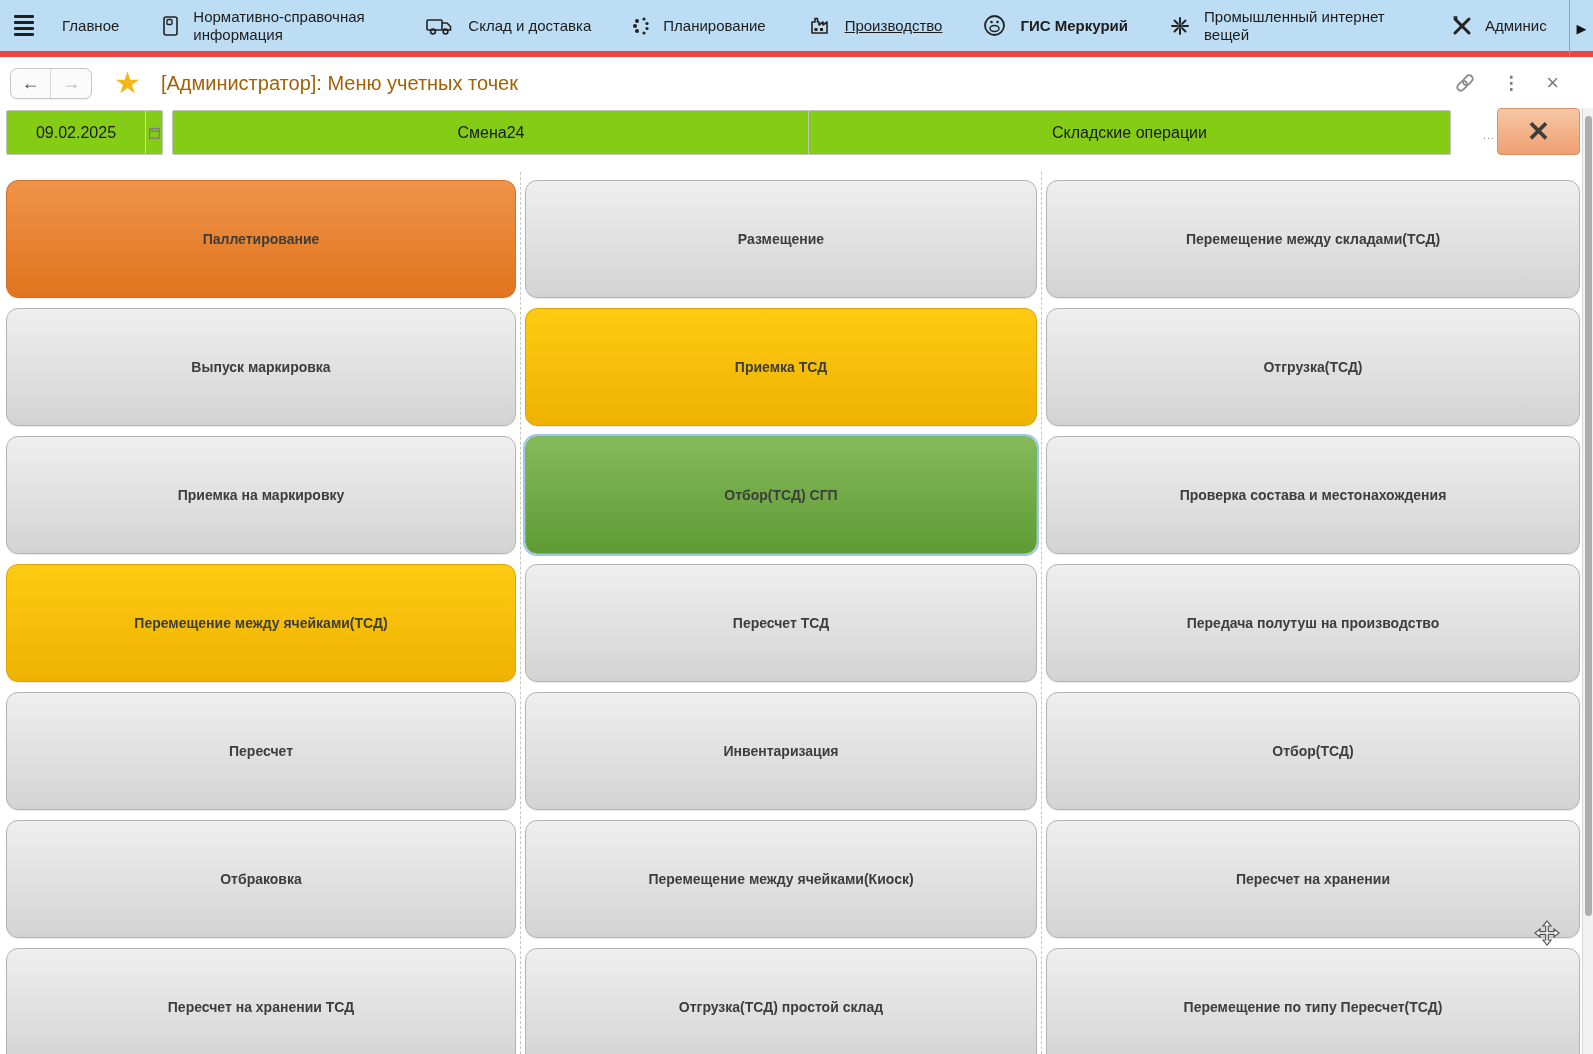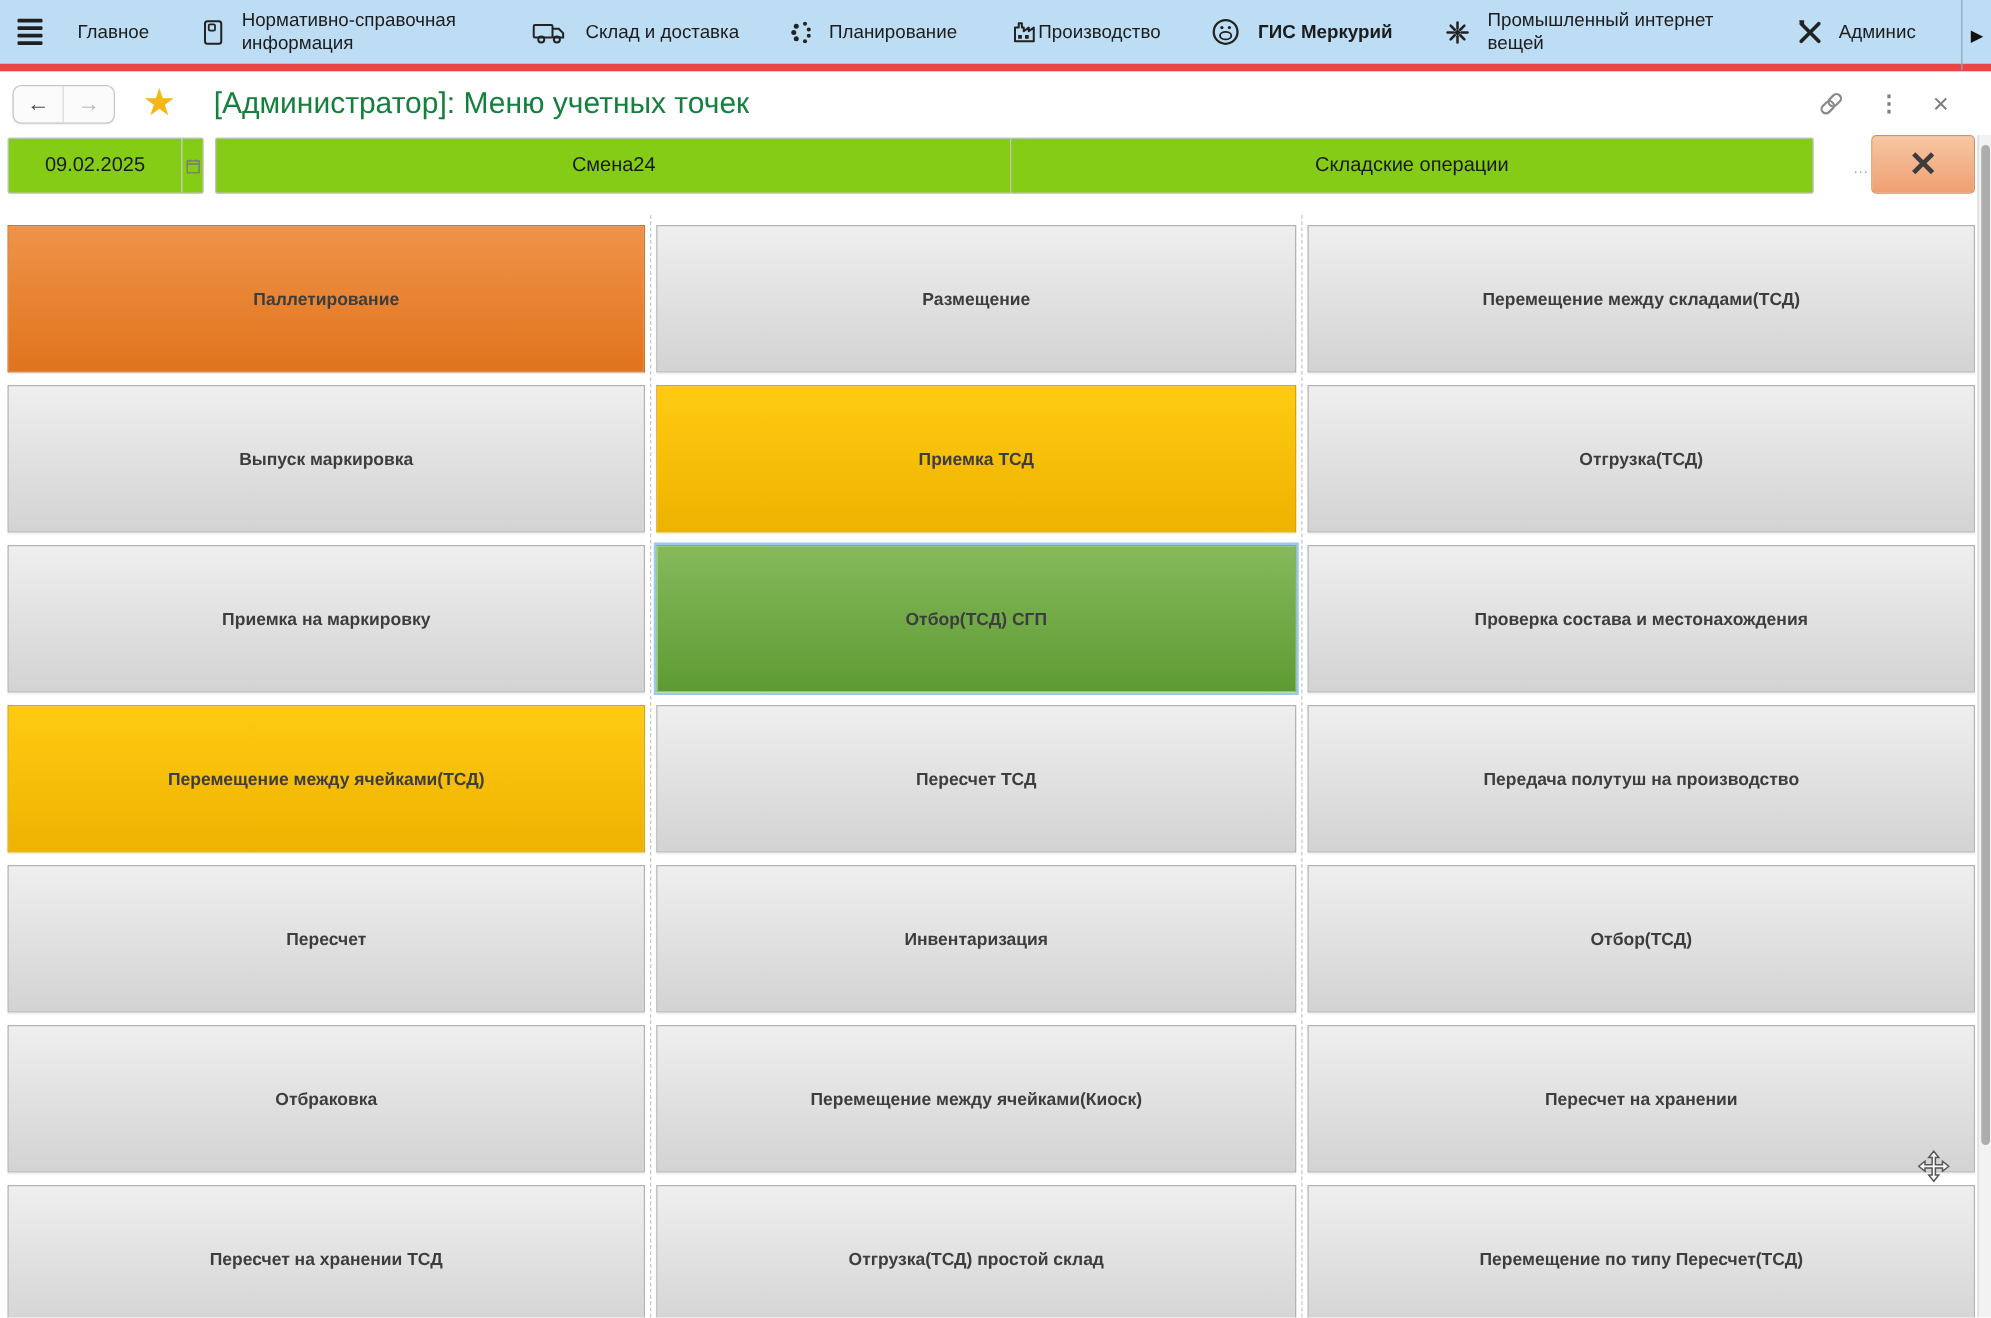--- a/index.html
+++ b/index.html
@@ -26,21 +26,21 @@
   .titlebar { position:absolute; left:0; top:58px; width:1593px; height:50px;
               background:#fff; display:flex; align-items:center; }
   .nav-group { margin-left:10px; display:flex; height:31px; border:1px solid #C6C6C6;
                border-radius:7px; overflow:hidden; background:#FBFBFB;
                box-shadow:0 1px 1px rgba(0,0,0,.06); }
   .nav-btn { width:40px; display:flex; align-items:center; justify-content:center;
              font-size:18px; cursor:pointer; }
   .nav-btn.back { color:#4A4A4A; border-right:1px solid #D9D9D9; }
   .nav-btn.fwd  { color:#B8B8B8; }
   .fav-star { margin-left:22px; font-size:30px; color:#F5B717; line-height:30px; cursor:pointer; }
-  .page-title { margin-left:30px; font-size:24px; color:#15803d; }
+  .page-title { margin-left:20px; font-size:20px; color:#a16207; }
   .title-actions { position:absolute; right:34px; top:0; height:50px; display:flex;
                    align-items:center; gap:26px; }
   .ta-icon { color:#7E7E7E; cursor:pointer; display:flex; align-items:center; }
   .kebab { font-size:18px; font-weight:bold; letter-spacing:0; }
   .win-close { font-size:22px; line-height:22px; }
 
   
   .field { position:absolute; top:110px; height:45px; background:#84cc16;
            border:1px solid #C2C2C2; border-radius:2px; display:flex;
            align-items:center; justify-content:center; font-size:16px; color:#1A1A1A; }
@@ -58,21 +58,21 @@
   .btn-close-form { position:absolute; left:1497px; top:108px; width:83px; height:47px;
               border:1px solid #D98F63; border-radius:4px;
               background:linear-gradient(#F7C7A4, #EF9F72);
               display:flex; align-items:center; justify-content:center;
               font-size:28px; font-weight:bold; color:#3D3D3D; cursor:pointer; }
 
   
   .grid { position:absolute; left:6px; top:180px; width:1574px;
           display:grid; grid-template-columns:510px 512px 534px;
           grid-auto-rows:118px; column-gap:9px; row-gap:10px; }
-  .gbtn { border:1px solid #B3B3B3; border-radius:0;
+  .gbtn { border:1px solid #B3B3B3; border-radius:12px;
           background:linear-gradient(#EFEFEF, #D3D3D3);
           display:flex; align-items:center; justify-content:center;
           font-size:14px; font-weight:bold; color:#3D3D3D; text-align:center;
           cursor:pointer; box-shadow:0 1px 1px rgba(0,0,0,.08); padding:0 20px; }
   .gbtn.v-orange { background:linear-gradient(#EF9349, #E1741D); border-color:#CE७128;
                    border-color:#CE7128; }
   .gbtn.v-yellow { background:linear-gradient(#FFCB12, #EEB200); border-color:#D9A400; }
   .gbtn.v-green  { background:linear-gradient(#86B95B, #5E9B34); border-color:#79B761;
                    box-shadow:0 0 0 2px #9CC6EA; }
   .col-sep { position:absolute; top:172px; bottom:0; width:0;
@@ -144,21 +144,21 @@
   </div>
 
   <div class="menu-item" style="margin-left:42px;">
     <span class="mi-icon">
       <svg width="22" height="22" viewBox="0 0 22 22">
           <path d="M4 18 V7 h3 V3.5 h2.5 V7 H11 l0 3 4-3 v3 l4-3 v11 z" fill="none" stroke="#222" stroke-width="1.6" stroke-linejoin="round"></path>
           <rect x="6.5" y="13" width="3" height="3" fill="#222"></rect>
           <rect x="12" y="13" width="3" height="3" fill="#222"></rect>
         </svg>
     </span>
-    <span style="margin-left:1px;">Производство</span>
+    <span style="margin-left:15px;text-decoration:underline;">Производство</span>
   </div>
 
   <div class="menu-item" style="margin-left:40px;">
     <span class="mi-icon">
       <svg width="25" height="25" viewBox="0 0 25 25">
           <circle cx="12.5" cy="12.5" r="9.5" fill="none" stroke="#222" stroke-width="1.8"></circle>
           <ellipse cx="12.5" cy="15.5" rx="4.5" ry="3" fill="none" stroke="#222" stroke-width="1.5"></ellipse>
           <circle cx="9.5" cy="9" r="1.3" fill="#222"></circle>
           <circle cx="15.5" cy="9" r="1.3" fill="#222"></circle>
         </svg>

